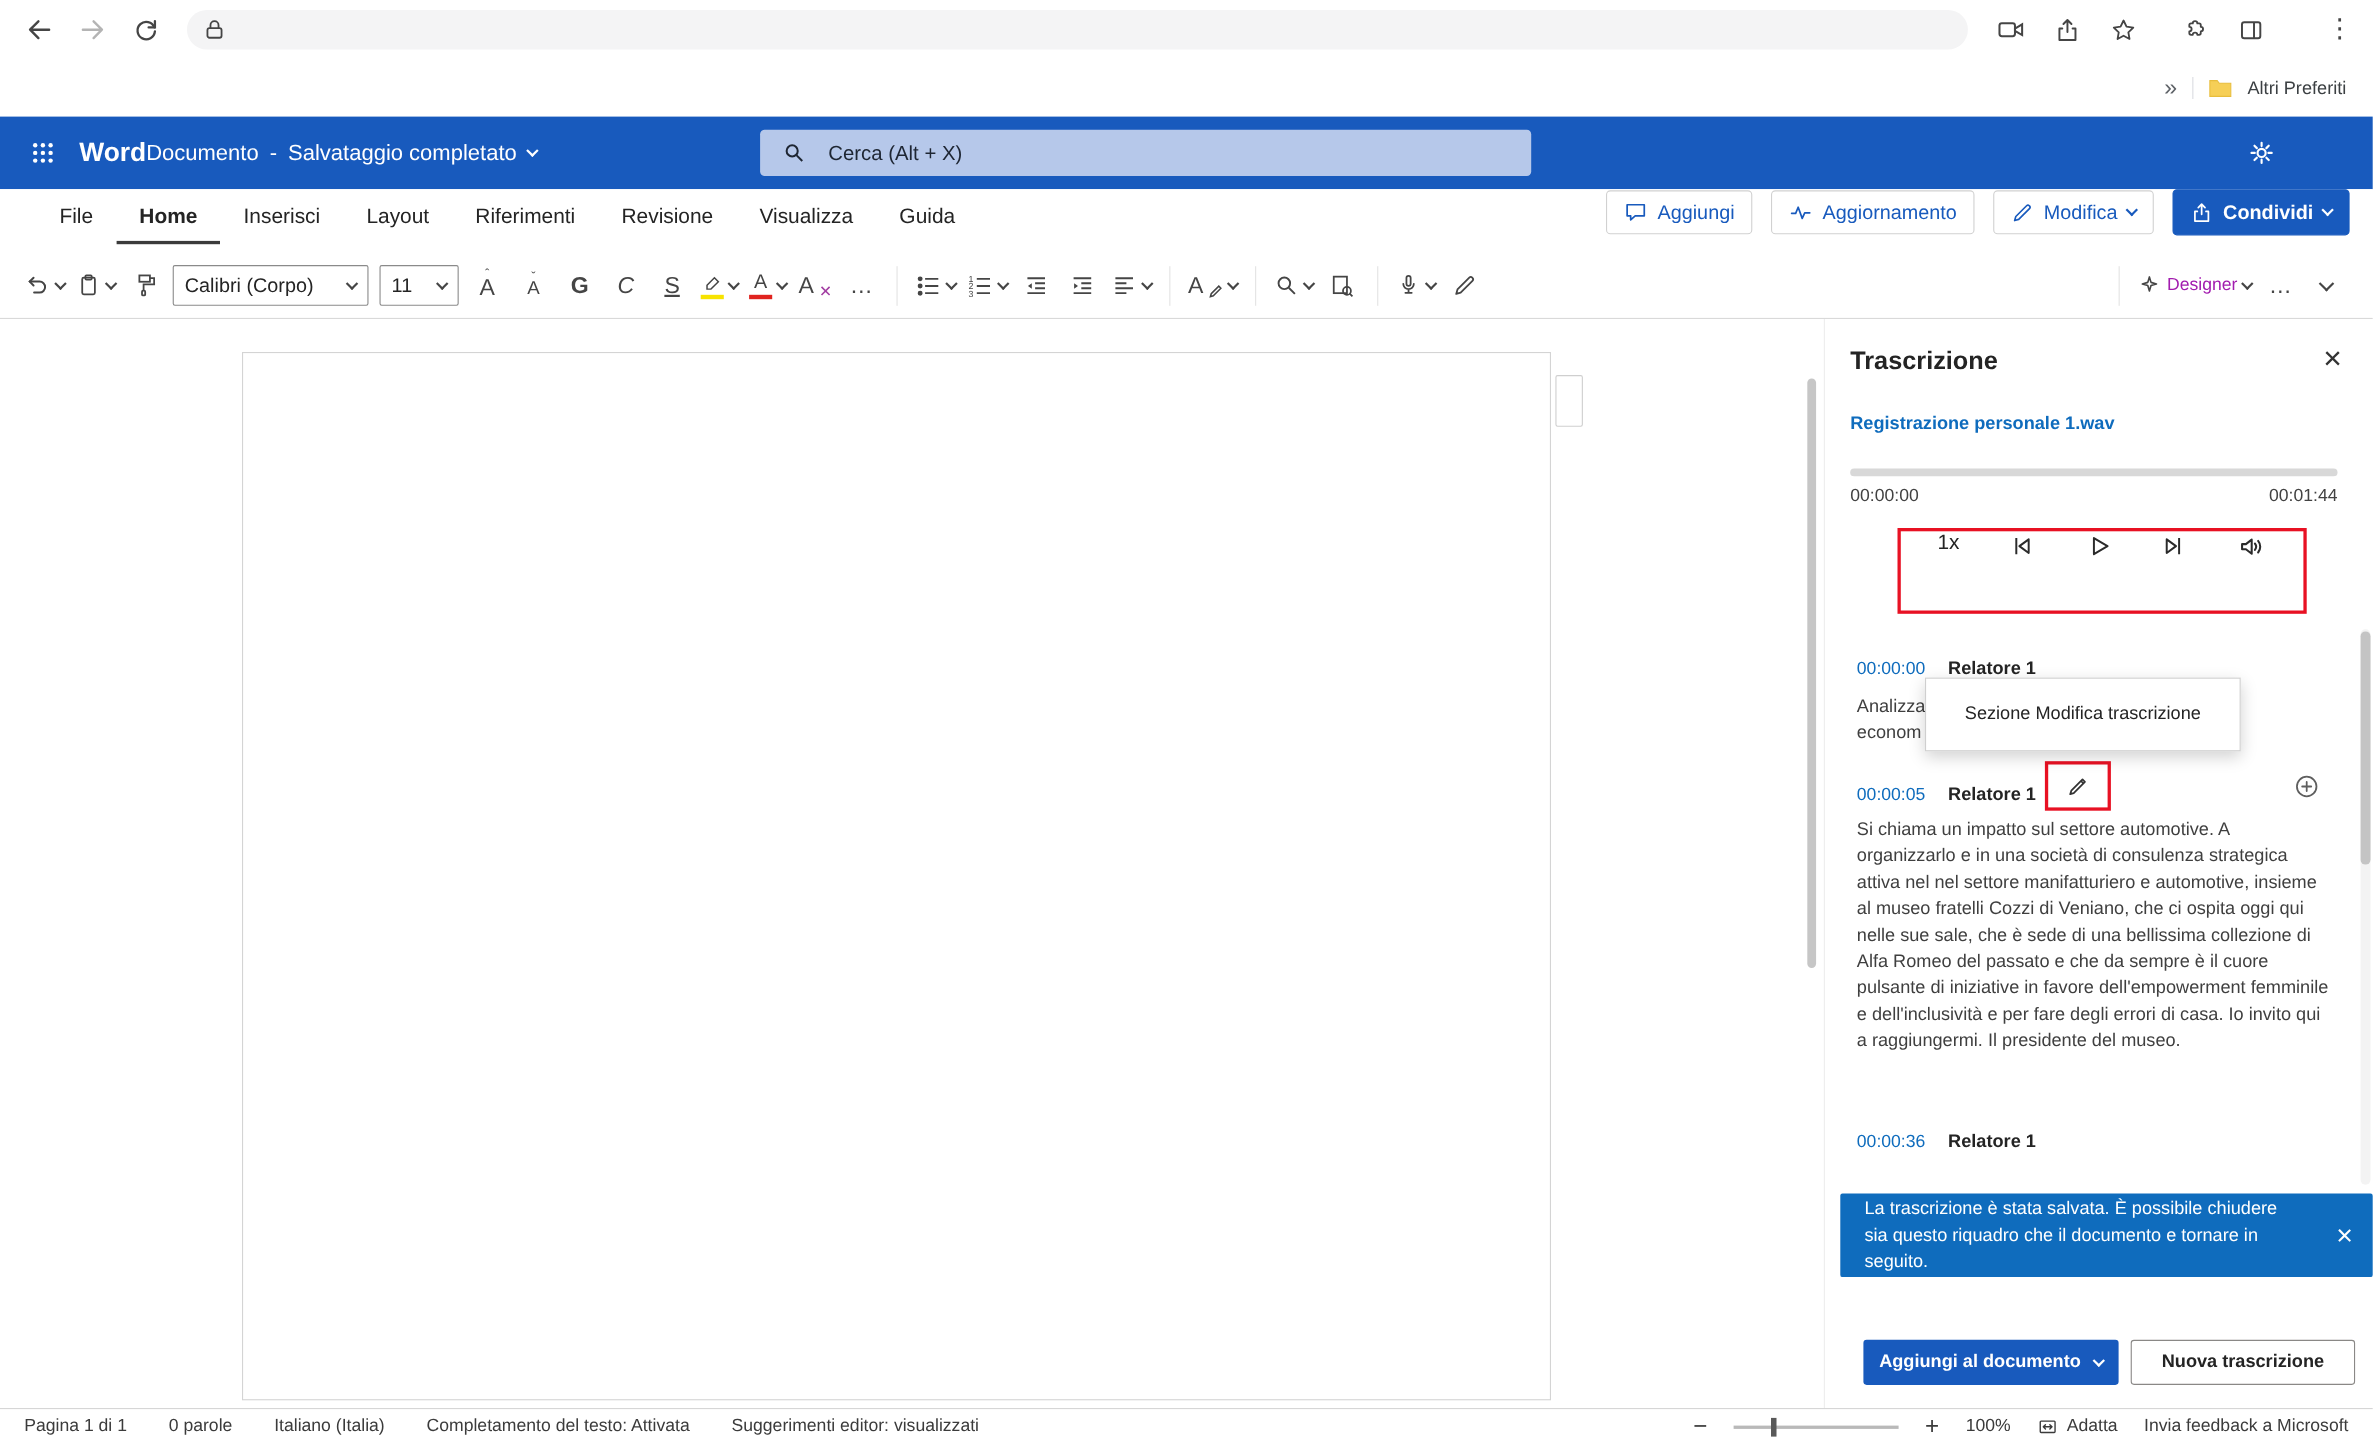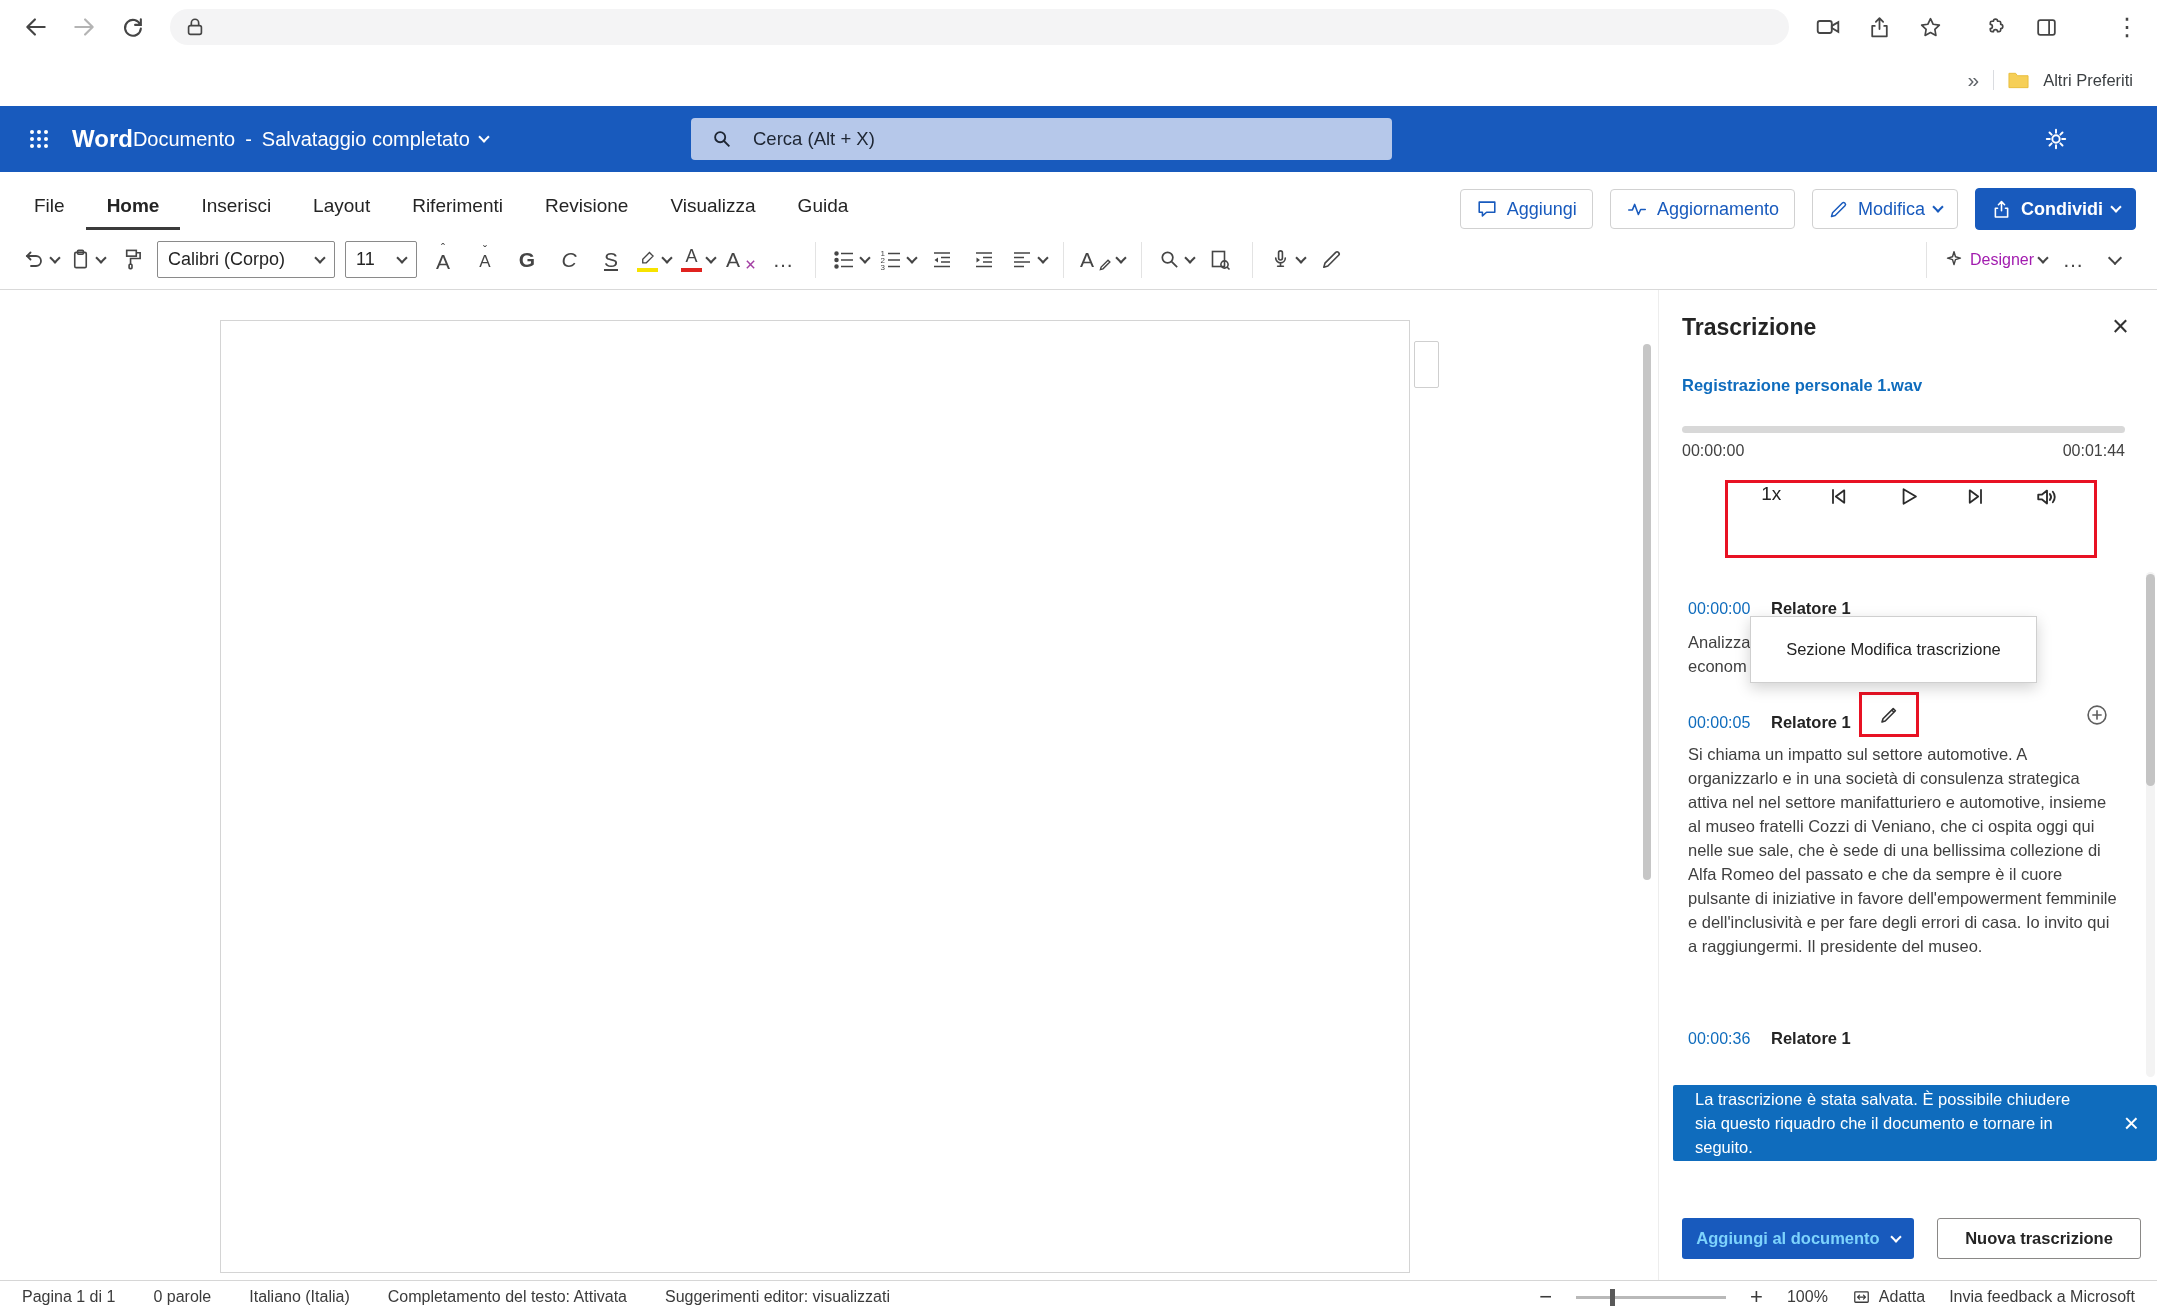--- a/index.html
+++ b/index.html
@@ -22,21 +22,21 @@
 
   
   #word-header{position:absolute;left:0;top:106px;width:100%;height:66px;background:#185abd;display:flex;align-items:center;color:#fff}
   #waffle{width:34px;height:34px;margin-left:22px;display:flex;align-items:center;justify-content:center}
   #app-name{font-size:24px;font-weight:700;margin-left:16px}
   #doc-title{font-size:20px;display:flex;align-items:center;gap:10px}
   #header-search{position:absolute;left:691px;top:12px;width:701px;height:42px;background:#b6c8ea;border-radius:4px;display:flex;align-items:center;padding:0 20px;gap:20px;color:#1e2633;font-size:18.5px}
   #gear{position:absolute;right:88px;top:50%;transform:translateY(-50%)}
 
   
-  #ribbon-tabs{position:absolute;left:0;top:172px;width:100%;height:58px;background:#fff;display:flex;align-items:flex-end;padding-left:13px}
+  #ribbon-tabs{position:absolute;left:0;top:172px;width:100%;height:58px;background:#fff;display:flex;align-items:flex-start;padding-left:33px}
   .rtab{font-size:19px;color:#242424;padding:15px 21px 10px;border-bottom:3px solid transparent}
   .rtab.active{font-weight:700;border-bottom-color:#3b3b3b}
   #ribbon-actions{margin-left:auto;display:flex;align-items:center;gap:17px;padding-right:21px}
   .chip{height:40px;border:1px solid #d1d1d1;border-radius:4px;background:#fff;color:#185abd;display:flex;align-items:center;gap:9px;padding:0 15px;font-size:18px}
   .chip.primary{background:#185abd;color:#fff;border-color:#185abd;height:42px;font-weight:700}
 
   
   #toolbar{position:absolute;left:0;top:230px;width:100%;height:60px;background:#fff;border-bottom:1px solid #d9d9d9;display:flex;align-items:center;padding:0 22px;gap:10px}
   .tbtn{display:flex;align-items:center;justify-content:center;min-width:32px;height:42px;color:#454545;gap:5px}
   .chev{width:8px;height:8px;border-right:2px solid #454545;border-bottom:2px solid #454545;transform:rotate(45deg);margin-top:-4px;flex:none}
@@ -62,21 +62,21 @@
   #panel{position:absolute;left:1658px;top:290px;width:499px;height:990px;background:#fff;border-left:1px solid #ededed}
   .p-time{color:#0f6cbd;font-size:16px}
   .p-speaker{font-size:16.5px;font-weight:700;color:#242424}
   .p-text{font-size:16.5px;color:#3f3f3f;line-height:24px}
   #tooltip{position:absolute;left:91px;top:326px;width:287px;height:67px;background:#fff;border:1px solid #cfcfcf;box-shadow:0 5px 14px rgba(0,0,0,.18);display:flex;align-items:center;justify-content:center;font-size:16.5px;color:#242424;z-index:6}
   .annot{border:3px solid #e81123}
   #notif{position:absolute;left:14px;top:795px;right:0;height:76px;background:#0f6cbd;border-radius:2px;color:#fff;display:flex;align-items:center}
   #notif .ntext{font-size:16.5px;line-height:24px;padding:0 16px 0 22px;width:438px}
   #notif .nx{margin-left:auto;margin-right:18px;font-size:26px;line-height:1}
   .pbtn{position:absolute;top:928px;height:41px;border-radius:3px;display:flex;align-items:center;justify-content:center;font-size:16.5px;font-weight:700;gap:12px}
-  #add-btn{left:23px;width:232px;background:#185abd;color:#7dd3fc}
+  #add-btn{left:35px;width:232px;background:#185abd;color:#ffffff}
   #new-btn{left:278px;width:204px;background:#fff;color:#242424;border:1px solid #8a8886}
   #panel-scroll-track{position:absolute;right:2px;top:282px;width:9px;height:505px;background:#f3f3f3;border-radius:5px}
   #panel-scroll-thumb{position:absolute;right:2px;top:284px;width:9px;height:212px;background:#c4c4c4;border-radius:5px}
 
   
   #status{position:absolute;left:0;top:1280px;width:100%;height:33px;border-top:1px solid #d6d6d6;background:#fff;display:flex;align-items:center;font-size:16px;color:#3b3b3b;padding:0 22px;gap:38px}
   #status-right{margin-left:auto;display:flex;align-items:center;gap:24px}
   #zoom-track{position:relative;width:150px;height:3px;background:#b9b9b9}
   #zoom-thumb{position:absolute;left:34px;top:-7px;width:5px;height:17px;background:#595959}
   .zbtn{font-size:22px;color:#3b3b3b;line-height:1}

